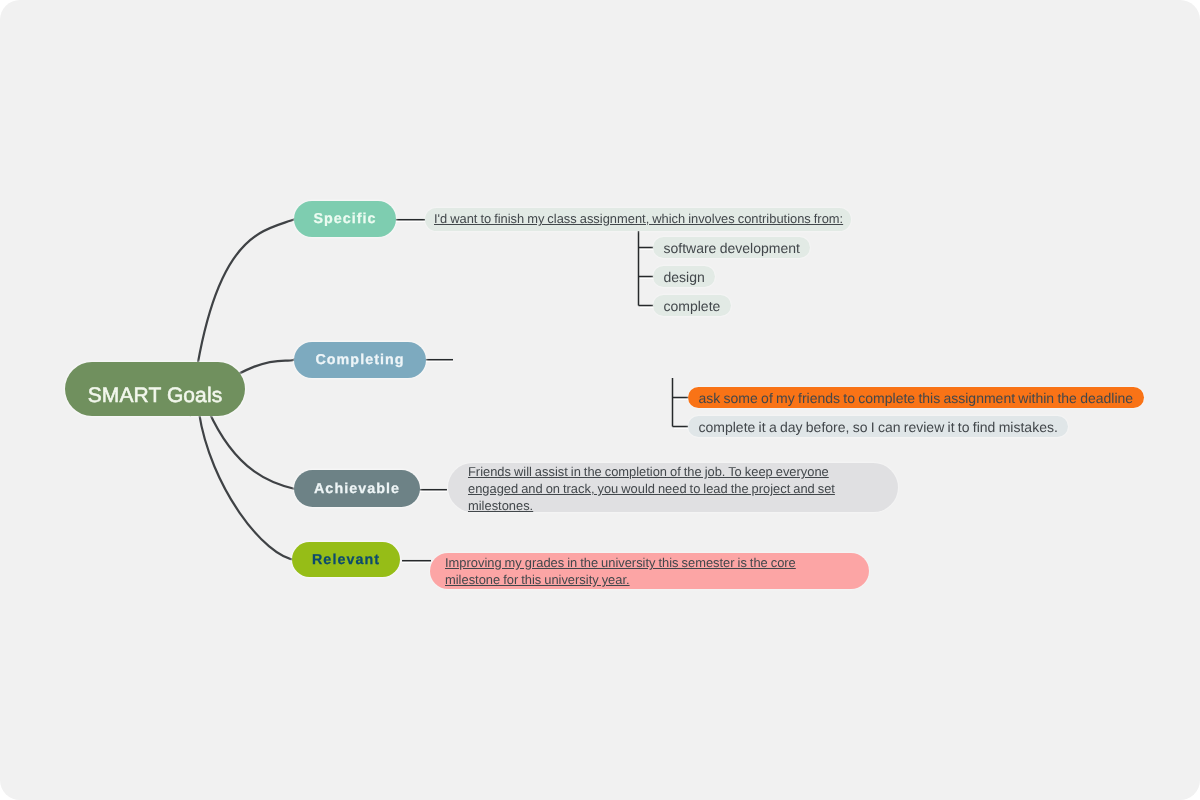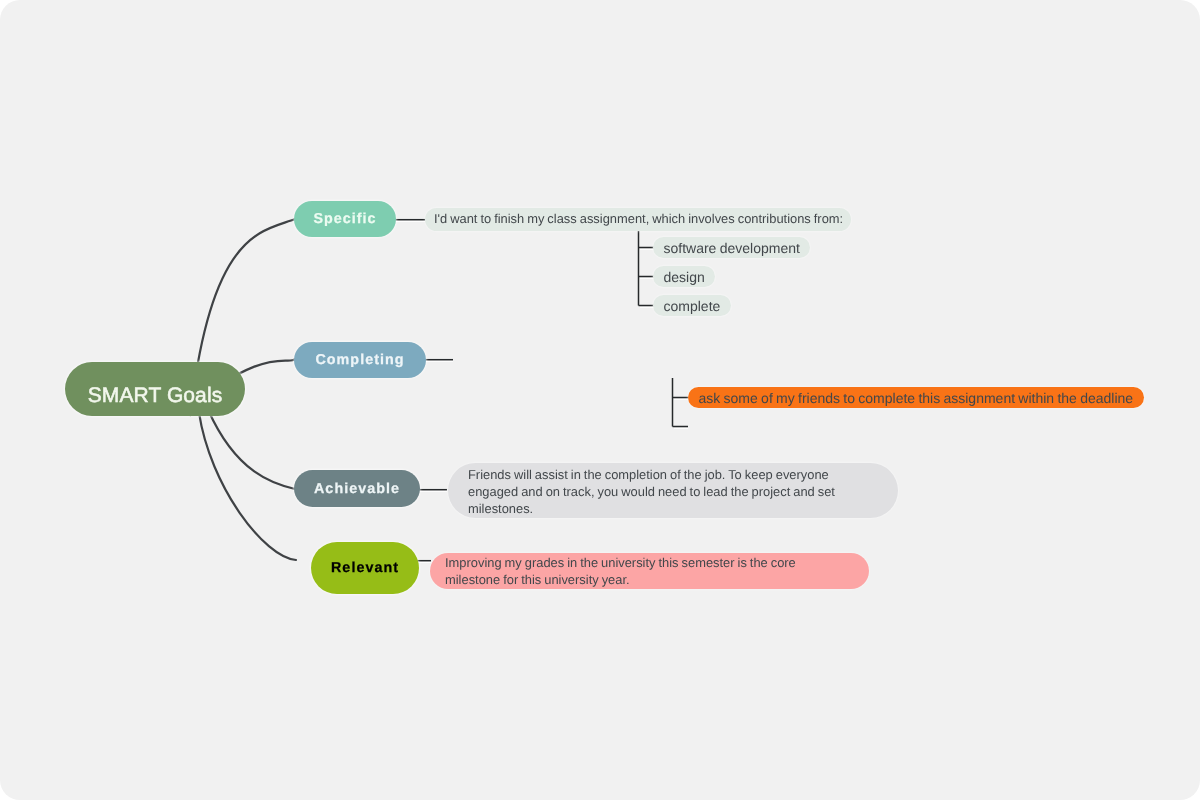--- a/index.html
+++ b/index.html
@@ -9,21 +9,21 @@
           border-radius:20px;overflow:hidden;}
   svg.edges{position:absolute;left:0;top:0;width:1200px;height:800px;pointer-events:none;}
   .node{position:absolute;box-sizing:border-box;}
   .pill{border-radius:999px;display:flex;align-items:center;justify-content:center;
         white-space:nowrap;box-shadow:0 0 2.2px 0.8px rgba(255,255,255,0.62);}
   .root{color:#f2f7ec;font-size:21px;letter-spacing:0.1px;-webkit-text-stroke:0.55px #f2f7ec;}
   .branch{color:#f3f8ee;font-size:14.3px;font-weight:bold;letter-spacing:1.05px;
           -webkit-text-stroke:0.25px;}
   .bodybox{position:absolute;border-radius:999px;color:#42474b;font-size:12.9px;
            word-spacing:-0.6px;line-height:17px;box-sizing:border-box;
-           display:flex;align-items:center;box-shadow:0 0 2px 0.4px rgba(255,255,255,0.5);}
+           display:flex;align-items:center;box-shadow:0 0 2px 0.4px rgba(255,255,255,0.5);text-decoration:underline;}
   .leafbox{position:absolute;border-radius:999px;color:#42474b;font-size:14px;
            word-spacing:-0.6px;box-sizing:border-box;display:flex;align-items:center;
            white-space:nowrap;box-shadow:0 0 2px 0.4px rgba(255,255,255,0.5);}
 </style>
 </head>
 <body>
 
 <div id="canvas" style="background: rgb(241, 241, 241);">
 
   <svg class="edges" viewBox="0 0 1200 800">
@@ -65,40 +65,43 @@
 
   <div class="node pill branch" style="left: 294px; top: 201px; width: 102px; height: 36px; background: rgb(126, 205, 176); color: rgb(236, 251, 241);">
     <span>Specific</span>
   </div>
   <div class="node pill branch" style="left: 294px; top: 342px; width: 132px; height: 36px; background: rgb(125, 170, 191); color: rgb(238, 245, 248);">
     <span>Completing</span>
   </div>
   <div class="node pill branch" style="left: 294px; top: 470px; width: 126px; height: 37px; background: rgb(109, 130, 134); color: rgb(238, 245, 246);">
     <span>Achievable</span>
   </div>
-  <div class="node pill branch" style="left: 311px; top: 542px; width: 108px; height: 52px; background: rgb(150, 189, 23); color: #000000;">
+  <div class="node pill branch" style="left: 292px; top: 542px; width: 108px; height: 35px; background: rgb(150, 189, 23); color: #0c4a6e;">
     <span>Relevant</span>
   </div>
 
   <div class="bodybox" style="left: 425px; top: 208px; width: 426px; height: 23px; padding-left: 9px; background: rgb(226, 234, 229);">
     <span style="width:412px;position:relative;top:-1px;">I'd want to finish my class assignment, which involves contributions from:</span>
   </div>
-  <div class="bodybox" style="left: 448px; top: 463px; width: 450px; height: 55px; padding-left: 20px; background: rgb(224, 224, 226);">
+  <div class="bodybox" style="left: 448px; top: 463px; width: 450px; height: 49px; padding-left: 20px; background: rgb(224, 224, 226);">
     <span style="width:375px;position:relative;top:1px;">Friends will assist in the completion of the job. To keep everyone engaged and on track, you would need to lead the project and set milestones.</span>
   </div>
   <div class="bodybox" style="left: 430px; top: 542px; width: 439px; height: 36px; padding-left: 15px; background: #fca5a5; margin-top: 11px;">
     <span style="width:375px;">Improving my grades in the university this semester is the core milestone for this university year.</span>
   </div>
 
   <div class="leafbox" style="left: 653px; top: 237px; height: 21px; padding: 0px 10.5px; background: rgb(226, 234, 229);">
     <span>software development</span>
   </div>
   <div class="leafbox" style="left: 653px; top: 266px; height: 21px; padding: 0px 10.5px; background: rgb(226, 234, 229);">
     <span>design</span>
   </div>
   <div class="leafbox" style="left: 653px; top: 295px; height: 21px; padding: 0px 10.5px; background: rgb(226, 234, 229);">
     <span>complete</span>
   </div>
   <div class="leafbox" style="left: 688px; top: 387px; height: 21px; padding: 0px 10.5px; background: #f97316;">
     <span>ask some of my friends to complete this assignment within the deadline</span>
   </div>
+  <div class="leafbox" style="left: 688px; top: 416px; height: 21px; padding: 0px 10.5px; background: rgb(224, 230, 232);">
+    <span>complete it a day before, so I can review it to find mistakes.</span>
+  </div>
 
 </div>
 
 </body></html>

